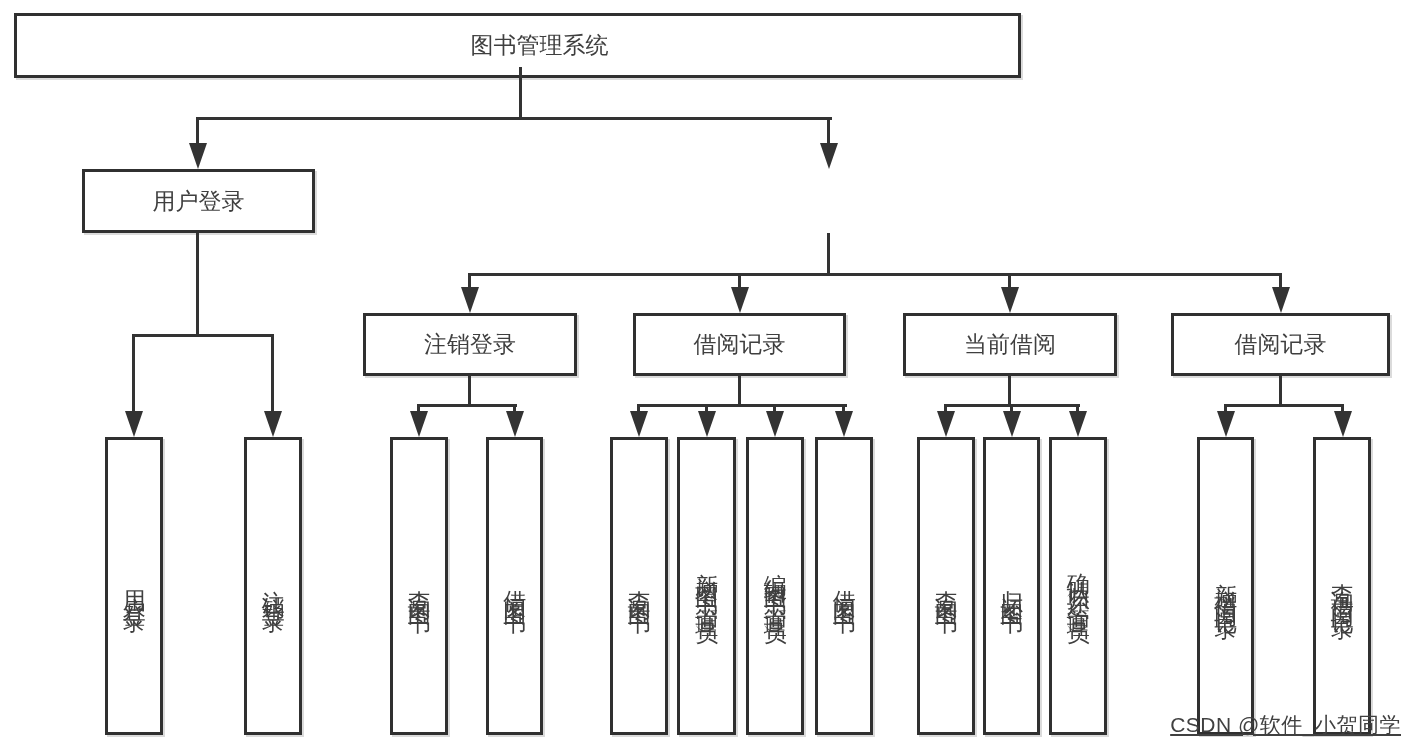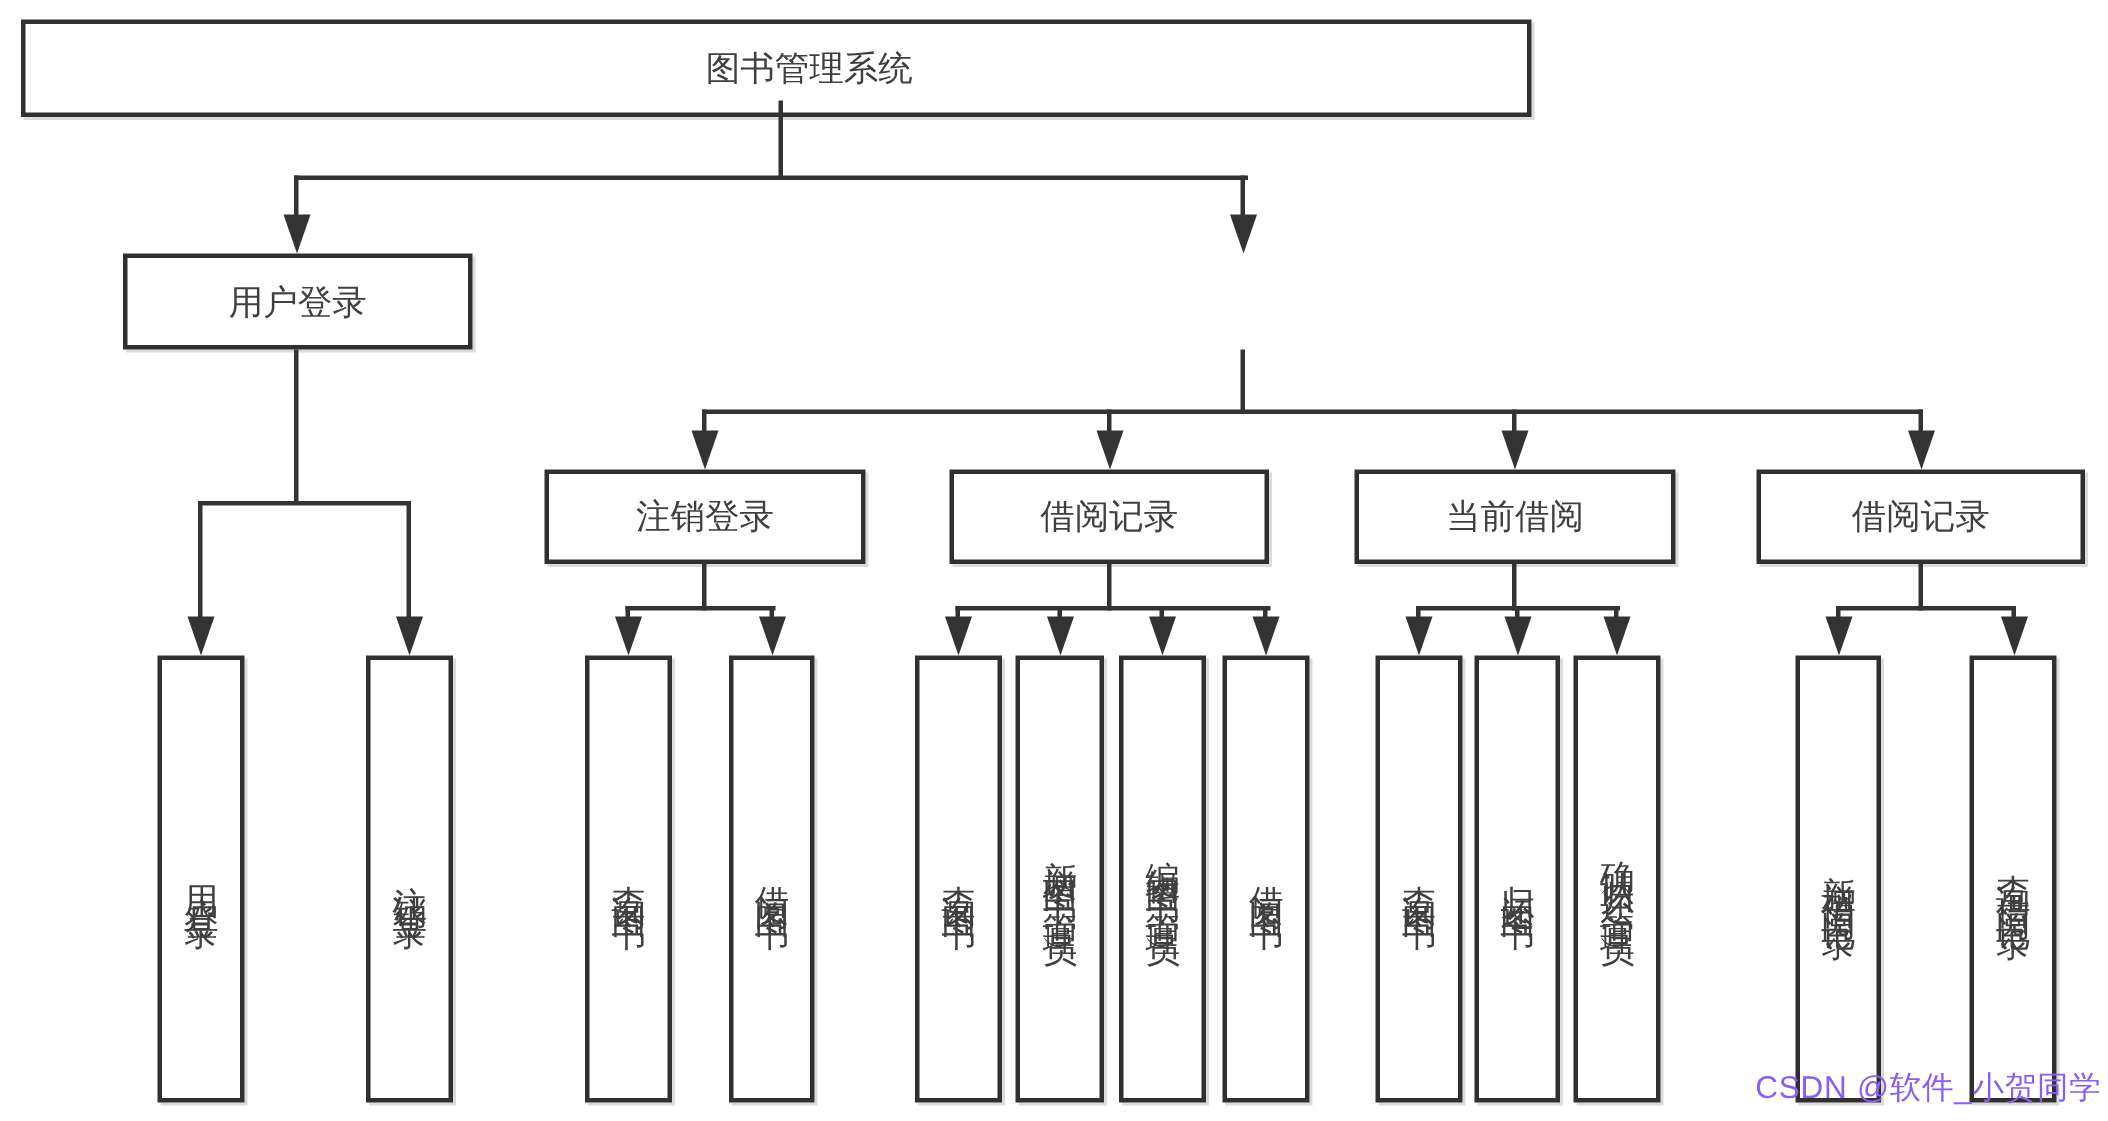--- a/index.html
+++ b/index.html
@@ -20,22 +20,23 @@
     letter-spacing:7px; line-height:1.1; padding:4px 0;
   }
   .ln { position:absolute; background:#333333; }
   .arrowhead {
     position:absolute; width:0; height:0;
     border-left:9px solid transparent; border-right:9px solid transparent;
     border-top:26px solid #333333;
   }
   .watermark {
     position:absolute; top:711px; right:4px;
-    font-size:21px; color:#8b5cf6; letter-spacing:0.5px;
+    font-size:21px; color:#404040; letter-spacing:0.5px;
     white-space:nowrap;
+    text-decoration:underline;
   }
 
   
   #n-root    { left:14px;  top:13px;  width:1007px; height:65px;padding-left:44px; }
   #n-login   { left:82px;  top:169px; width:233px;  height:64px; }
   #n-mgmt    { left:712px; top:169px; width:234px;  height:64px; }
   #n-newbook { left:363px; top:313px; width:214px;  height:63px; }
   #n-borrow  { left:633px; top:313px; width:213px;  height:63px; }
   #n-current { left:903px; top:313px; width:214px;  height:63px; }
   #n-record  { left:1171px;top:313px; width:219px;  height:63px; }

